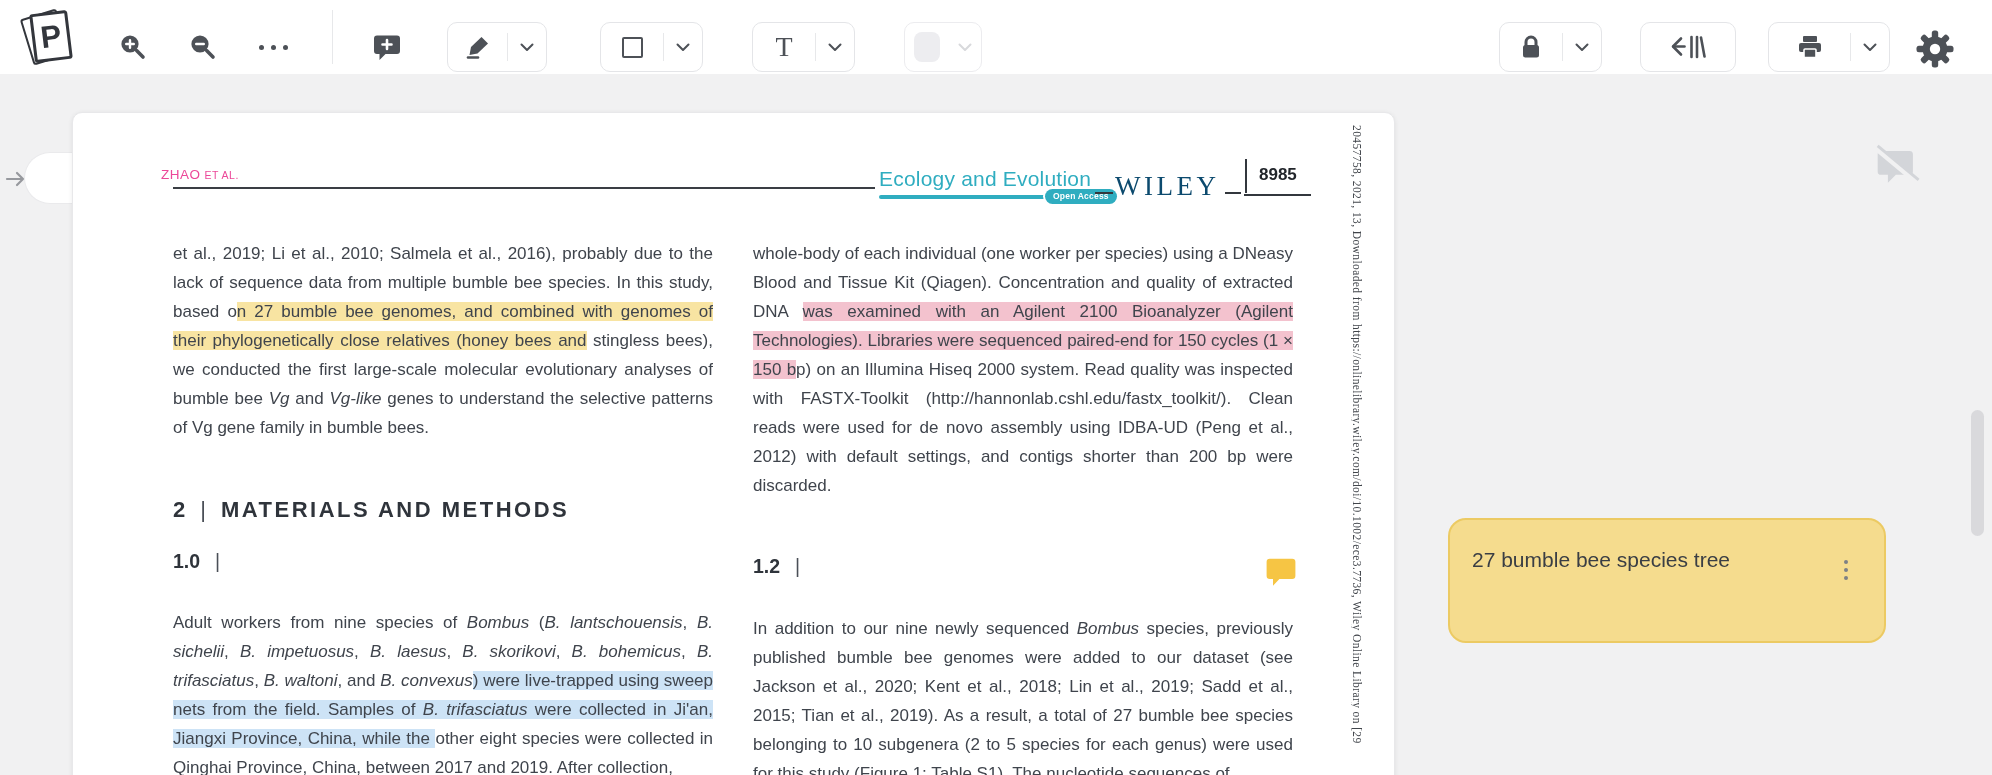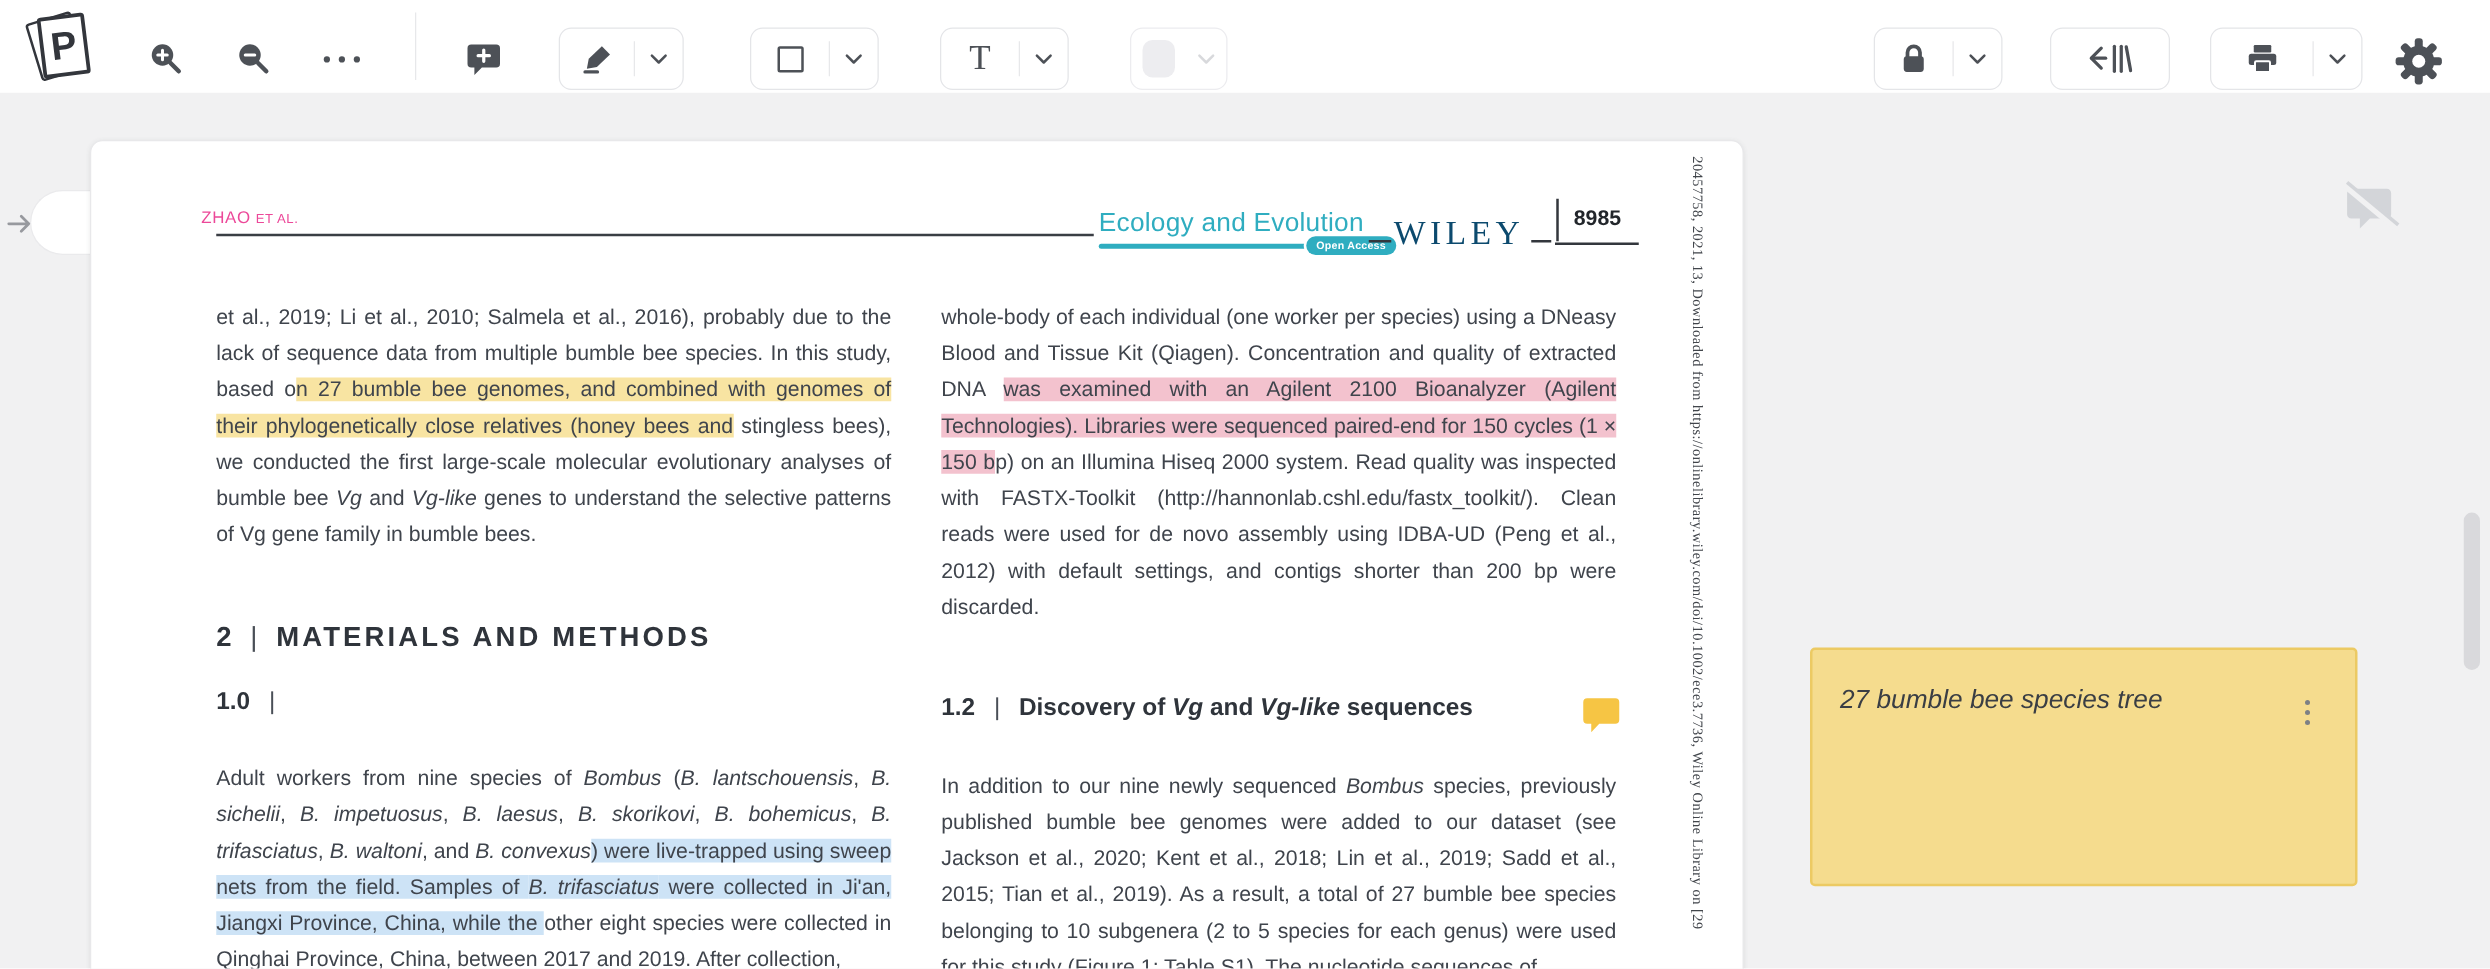--- a/index.html
+++ b/index.html
@@ -67,21 +67,21 @@
   .h-title { font-weight:700; }
   .sec-h .h-title { letter-spacing:2.5px; }
   .p2-left { margin-top:35px; }
   .p2-right { margin-top:36px; }
   .anno-comment { position:absolute; left:512px; top:2px; background:none; border:none; cursor:pointer; }
 
   .side-caption { position:absolute; left:1278px; top:12px; height:684px; writing-mode:vertical-rl; font-family:"Liberation Serif",serif; font-size:11.5px; letter-spacing:.4px; color:#41454b; white-space:nowrap; overflow:hidden; }
 
   
   .comments-hidden { position:absolute; left:1872px; top:70px; background:none; border:none; cursor:pointer; }
-  .note { position:absolute; left:1448px; top:444px; width:438px; height:191px; background:var(--note_bg,#f5dc8e); border:2px solid var(--note_border,#ecca63); border-radius:4px; cursor:pointer;font-style:italic; }
+  .note { position:absolute; left:1448px; top:444px; width:438px; height:125px; background:var(--note_bg,#f5dc8e); border:2px solid var(--note_border,#ecca63); border-radius:18px; cursor:pointer; }
   .note-text { position:absolute; left:22px; top:28px; font-size:21px; color:#3a3e44; }
   .kebab { position:absolute; right:32px; top:36px; display:flex; flex-direction:column; gap:4px; background:none; border:none; cursor:pointer; padding:4px; }
   .kebab span { width:4px; height:4px; border-radius:50%; background:#7d8085; }
   .scroll-thumb { position:absolute; left:1971px; top:336px; width:13px; height:126px; border-radius:7px; background:#d9d9dc; cursor:pointer; }
 </style>
 </head>
 <body>
 
 <div class="app">
 
@@ -271,21 +271,20 @@
           <span class="h-pipe">|</span>
         </h3>
         <p class="body-p p2-left"><span>Adult workers from nine species of </span><span class="i">Bombus</span><span> (</span><span class="i">B. lantschouensis</span><span>, </span><span class="i">B. sichelii</span><span>, </span><span class="i">B. impetuosus</span><span>, </span><span class="i">B. laesus</span><span>, </span><span class="i">B. skorikovi</span><span>, </span><span class="i">B. bohemicus</span><span>, </span><span class="i">B. trifasciatus</span><span>, </span><span class="i">B. waltoni</span><span>, and </span><span class="i">B. convexus</span><span class="hl-b">) were live-trapped using sweep nets from the field. Samples of </span><span class="i hl-b">B. trifasciatus</span><span class="hl-b"> were collected in Ji'an, Jiangxi Province, China, while the </span><span>other eight species were collected in Qinghai Province, China, between 2017 and 2019. After collection,</span></p>
       </div>
 
       <div class="col col-right">
         <p class="body-p"><span>whole-body of each individual (one worker per species) using a DNeasy Blood and Tissue Kit (Qiagen). Concentration and quality of extracted DNA </span><span class="hl-p">was examined with an Agilent 2100 Bioanalyzer (Agilent Technologies). Libraries were sequenced paired-end for 150 cycles (1 × 150 b</span><span>p) on an Illumina Hiseq 2000 system. Read quality was inspected with FASTX-Toolkit (http://hannonlab.cshl.edu/fastx_toolkit/). Clean reads were used for de novo assembly using IDBA-UD (Peng et al., 2012) with default settings, and contigs shorter than 200 bp were discarded.</span></p>
         <h3 class="sub-h sub-h-right">
           <span class="h-num">1.2</span>
           <span class="h-pipe">|</span>
-          <span class="h-title"><span>Discovery of </span><span class="i">Vg</span><span> and </span><span class="i">Vg-like</span><span> sequences</span></span>
           <button class="anno-comment">
             <svg width="32" height="30" viewBox="0 0 30 28">
               <path d="M4.5 1.5 h21 a3 3 0 0 1 3 3 v13 a3 3 0 0 1 -3 3 H13.5 l-6 6.5 v-6.5 H4.5 a3 3 0 0 1 -3 -3 v-13 a3 3 0 0 1 3 -3 z" fill="var(--comment_yellow,#f6c544)"></path>
             </svg>
           </button>
         </h3>
         <p class="body-p p2-right"><span>In addition to our nine newly sequenced </span><span class="i">Bombus</span><span> species, previously published bumble bee genomes were added to our dataset (see Jackson et al., 2020; Kent et al., 2018; Lin et al., 2019; Sadd et al., 2015; Tian et al., 2019). As a result, a total of 27 bumble bee species belonging to 10 subgenera (2 to 5 species for each genus) were used for this study (Figure 1; Table S1). The nucleotide sequences of</span></p>
       </div>
 
       <div class="side-caption">20457758, 2021, 13, Downloaded from https://onlinelibrary.wiley.com/doi/10.1002/ece3.7736, Wiley Online Library on [29</div>

